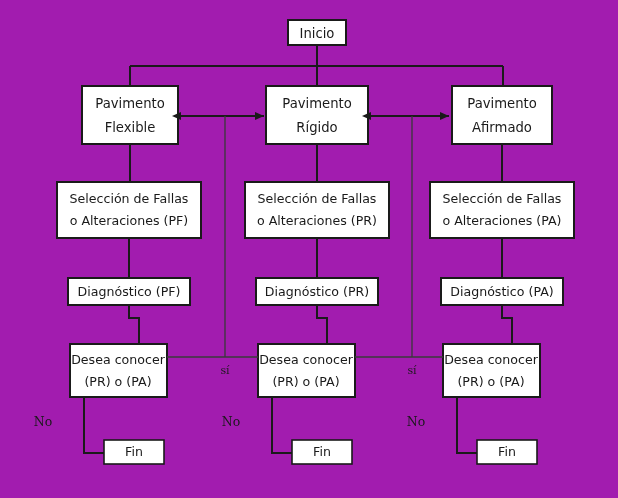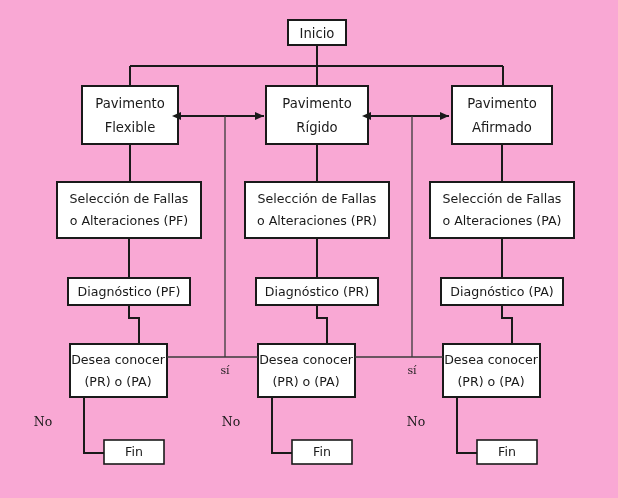--- a/index.html
+++ b/index.html
@@ -10,21 +10,21 @@
   body {
     width: 618px;
     height: 498px;
     font-family: "DejaVu Sans", sans-serif;
     overflow: hidden;
   }
   #diagram-root {
     position: relative;
     width: 618px;
     height: 498px;
-    background: #f9a8d4;
+    background: #a21caf;
   }
   svg#flowchart {
     display: block;
     width: 618px;
     height: 498px;
   }
   .node-rect {
     fill: #ffffff;
     stroke: #1a1a1a;
     stroke-width: 2;

